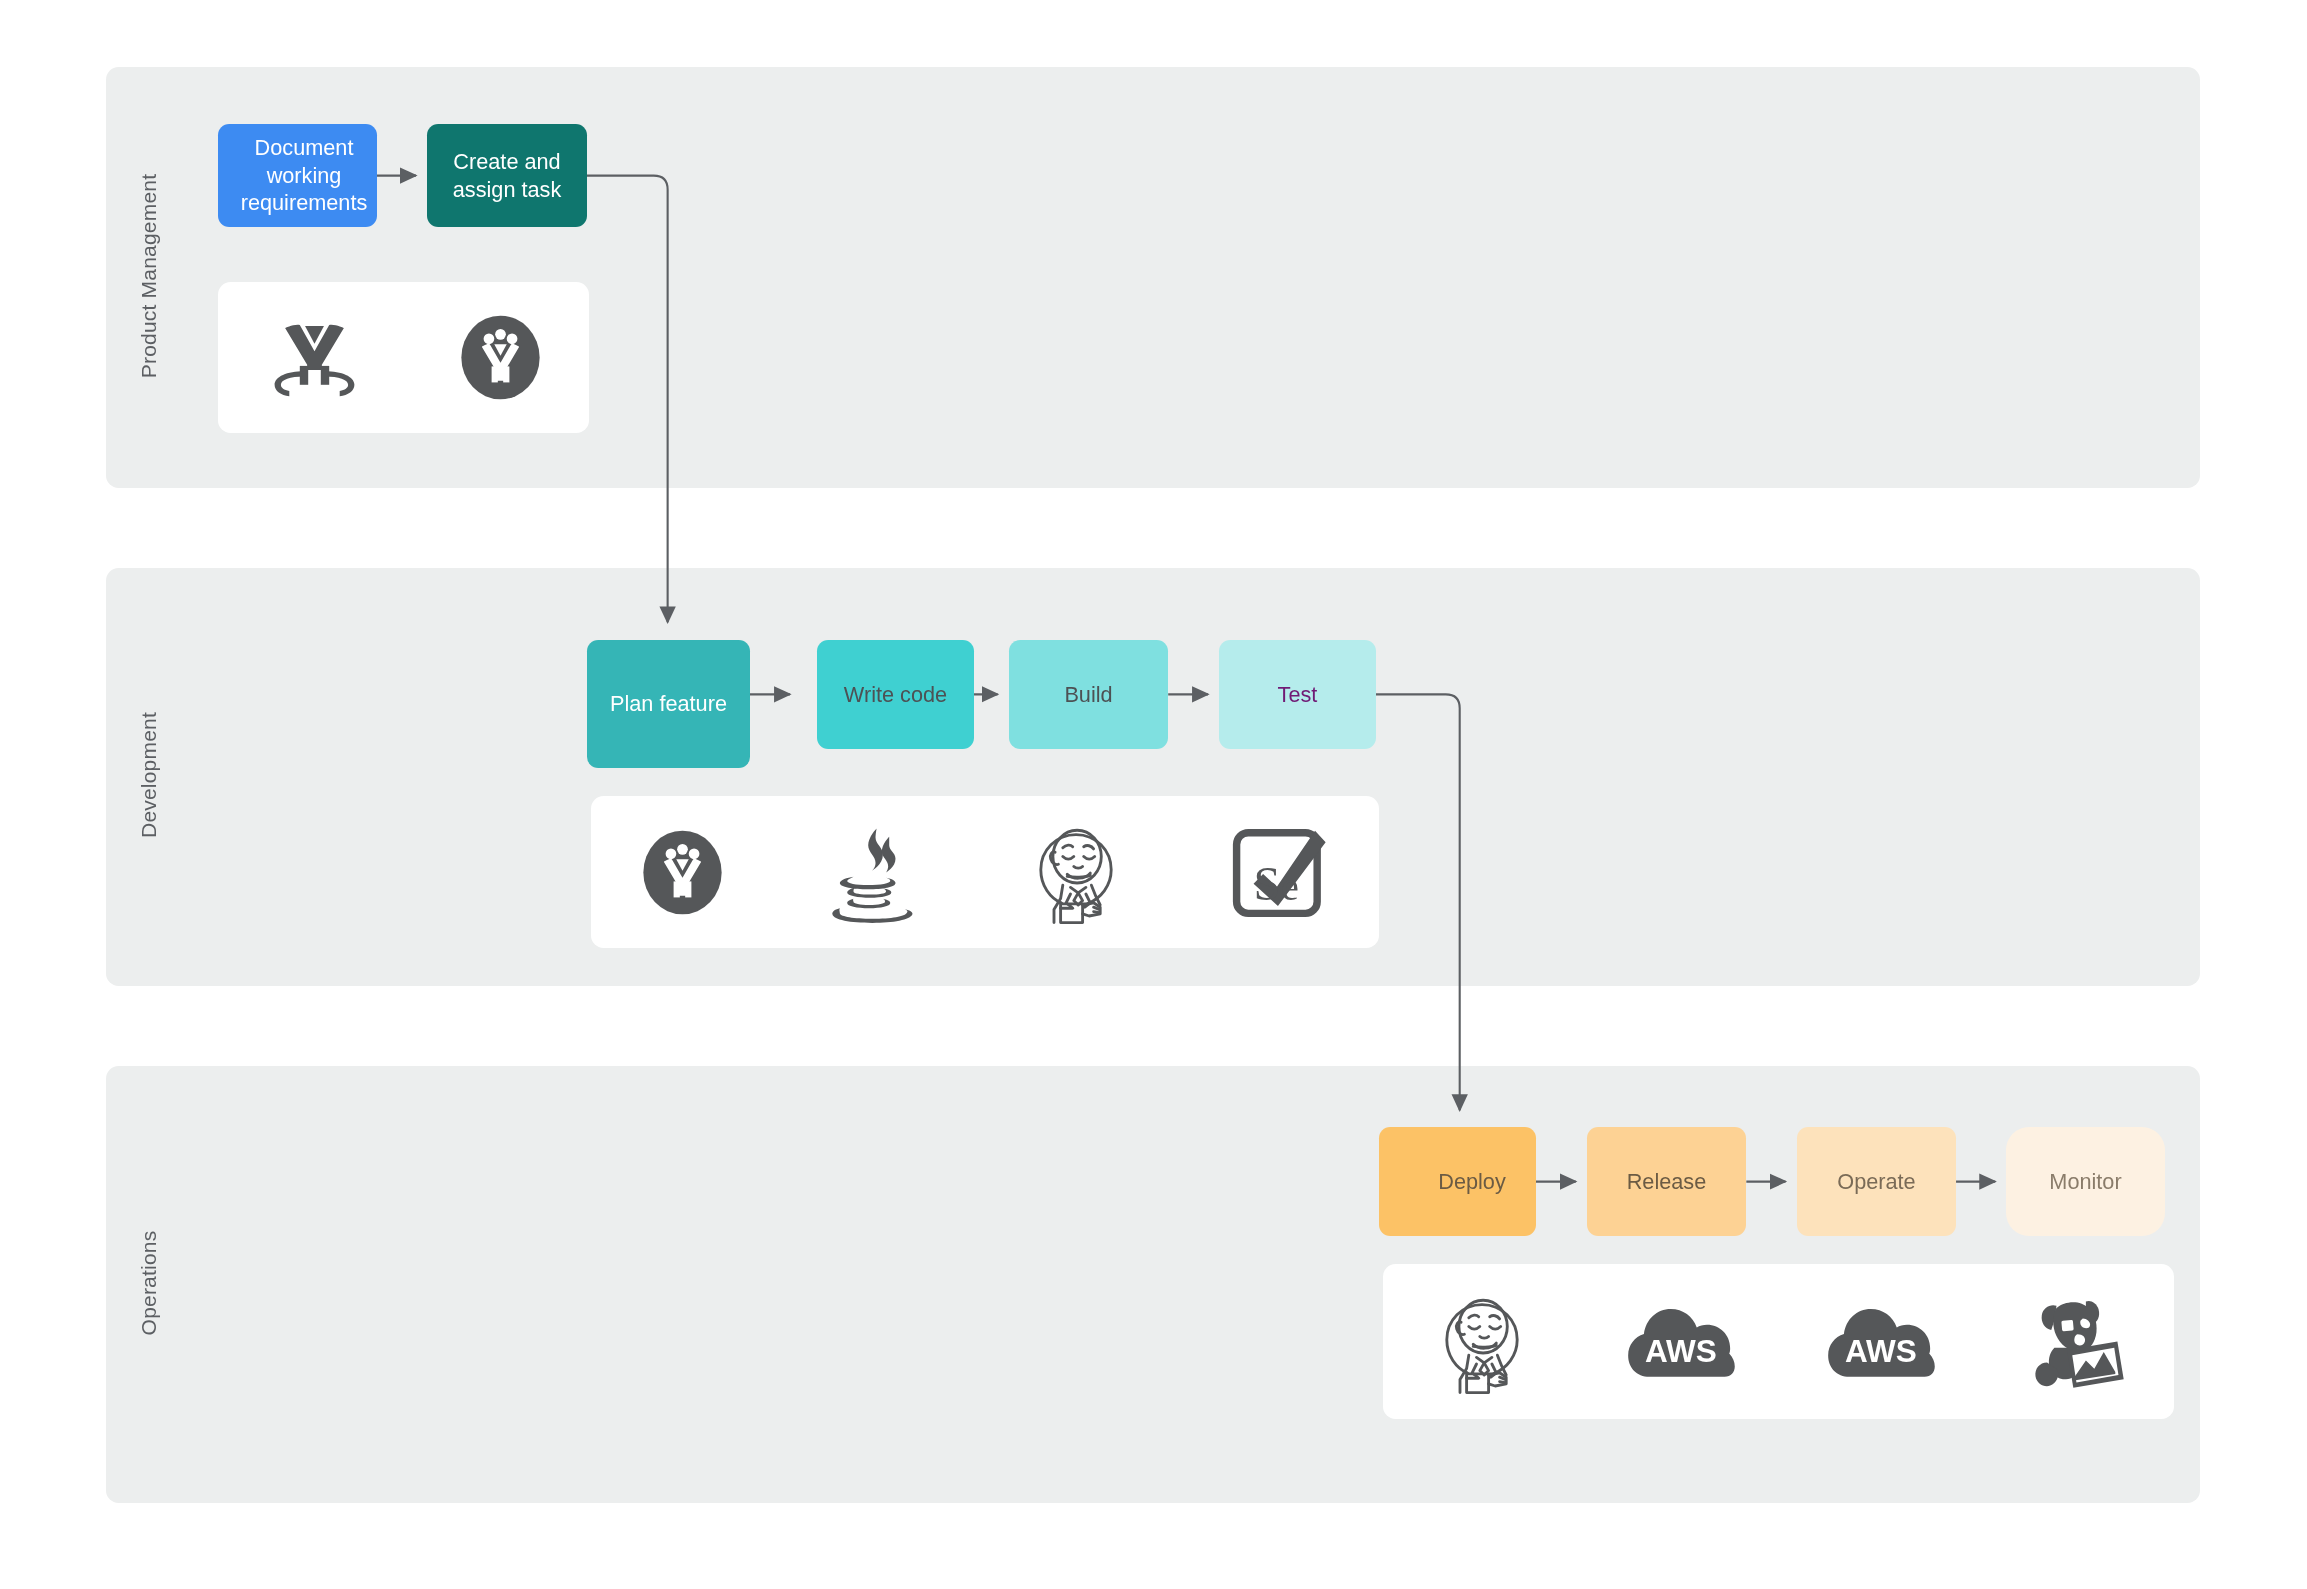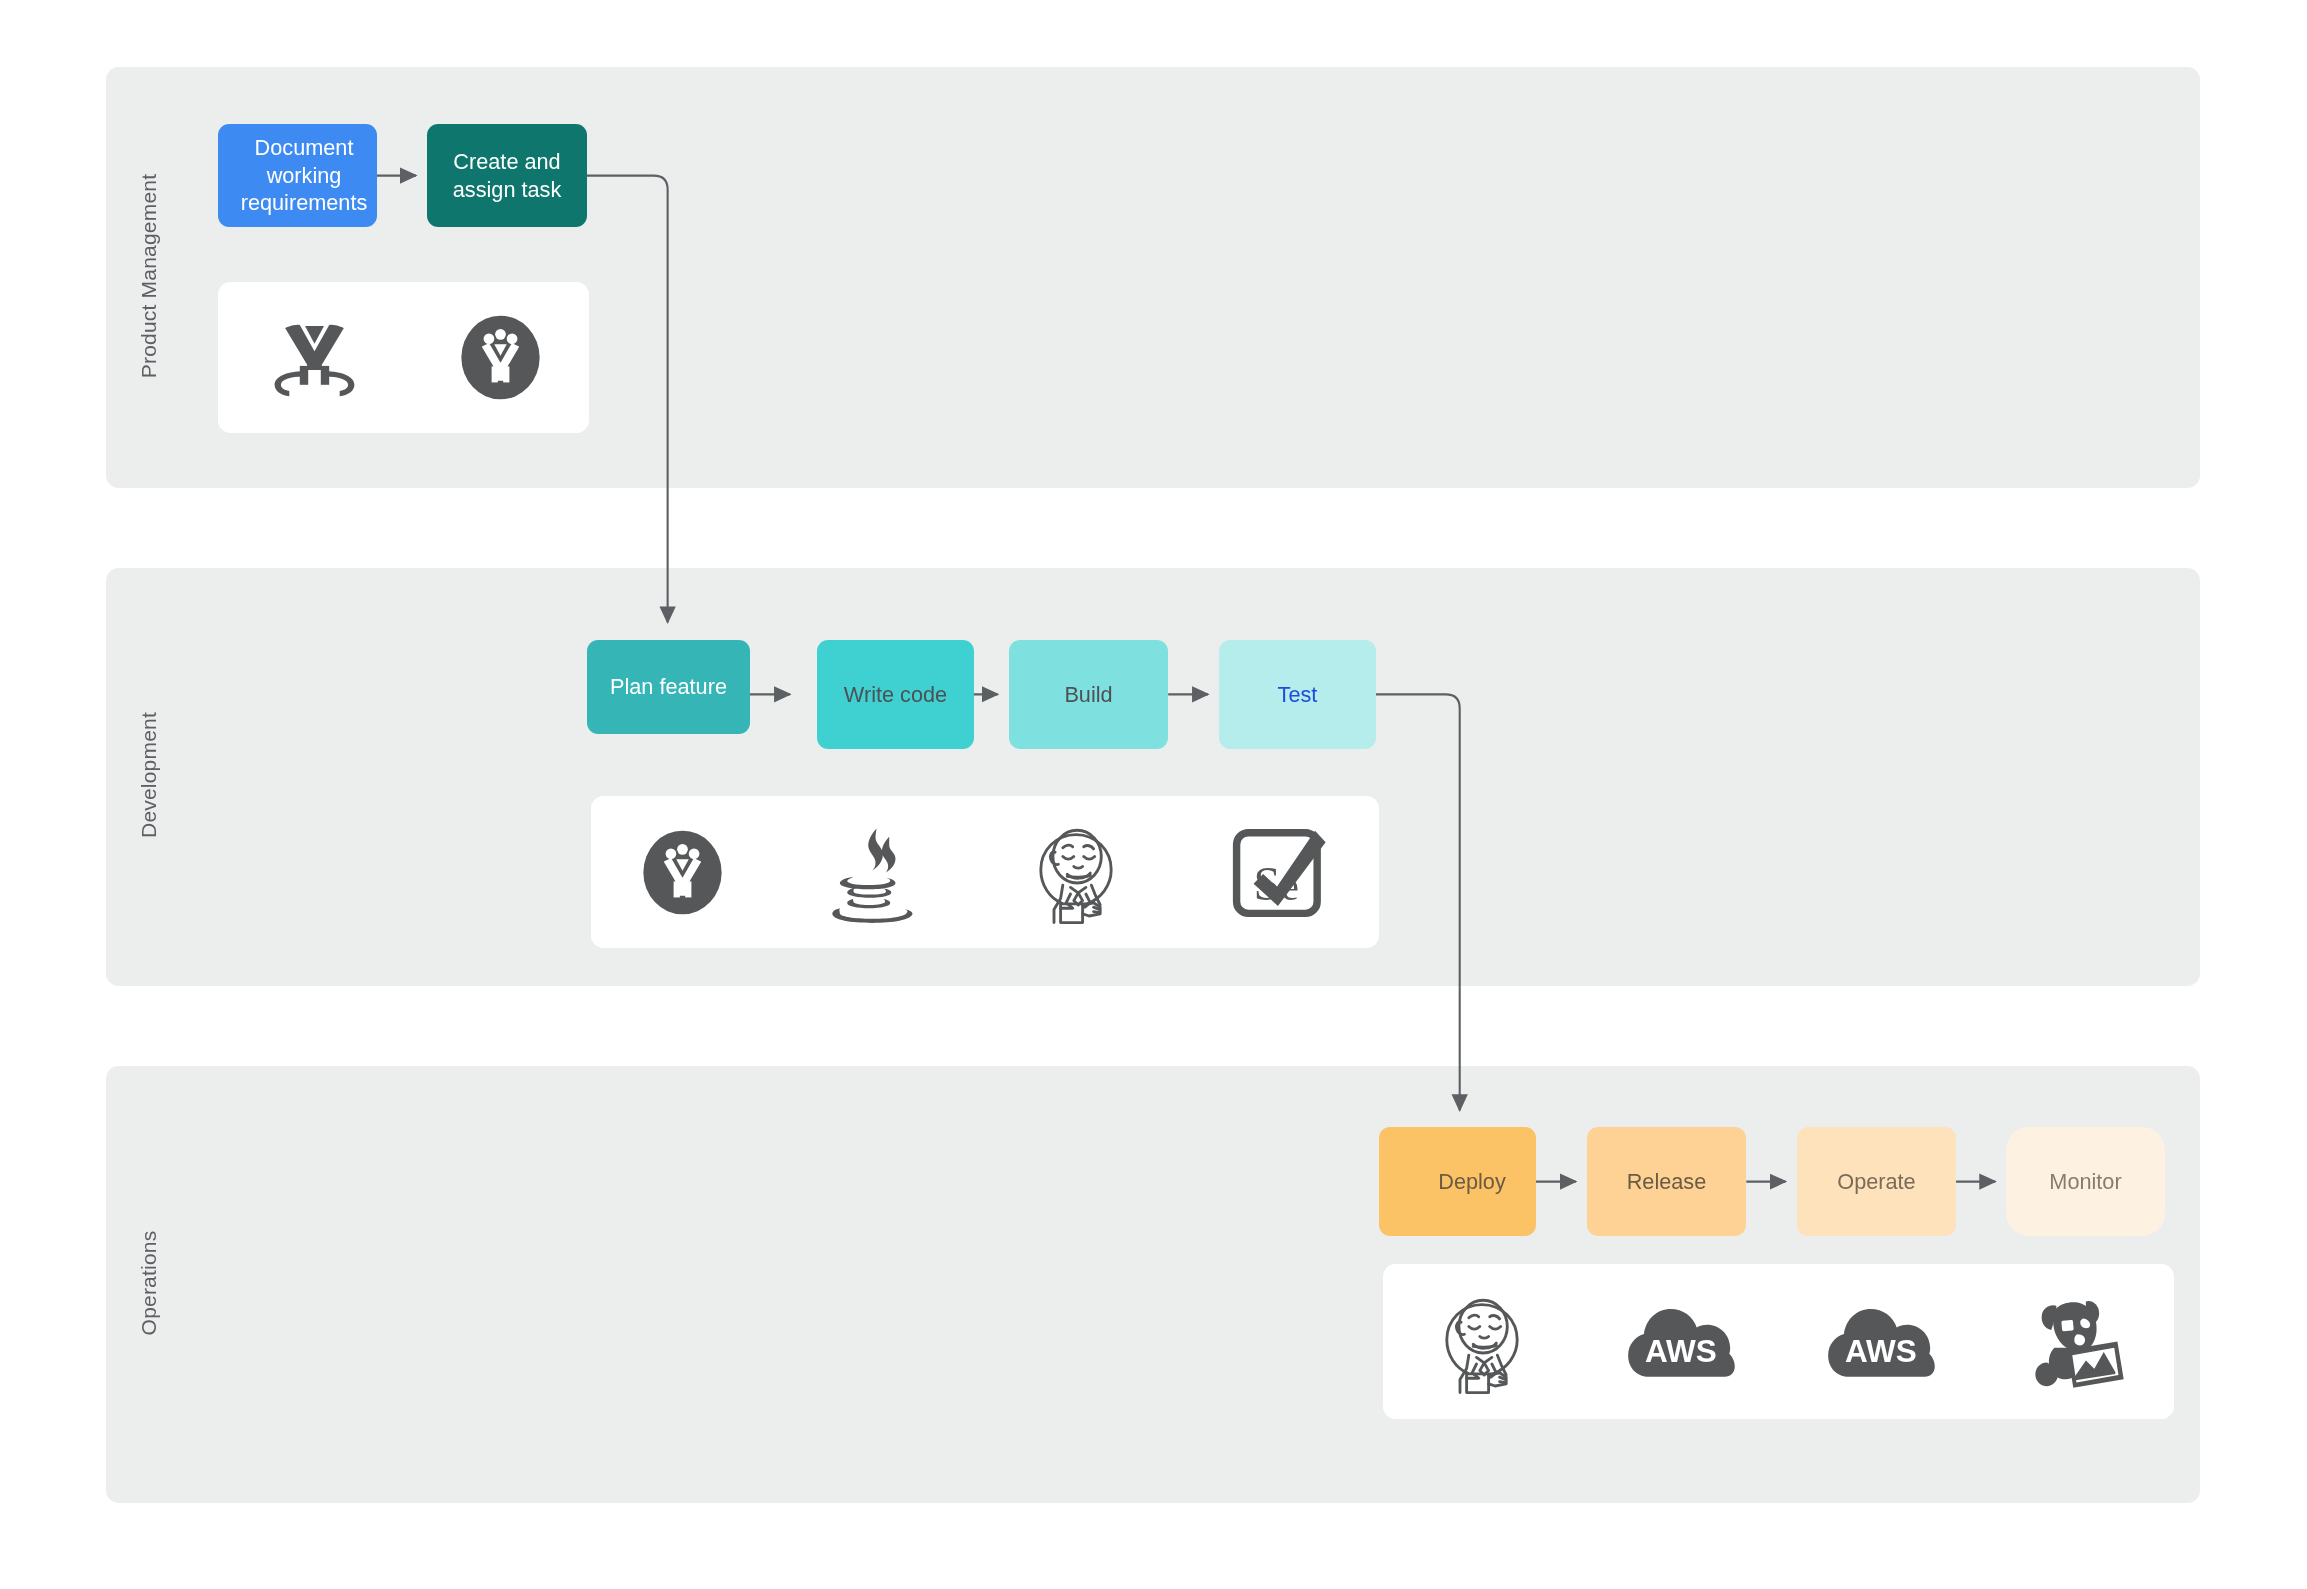--- a/index.html
+++ b/index.html
@@ -110,24 +110,24 @@
 
     <path d="M 2196 1690 L 2254 1690" fill="none" stroke="#5c5f63" stroke-width="3" marker-end="url(#arrowhead)"></path>
 
     <path d="M 2498 1690 L 2554 1690" fill="none" stroke="#5c5f63" stroke-width="3" marker-end="url(#arrowhead)"></path>
 
     <path d="M 2798 1690 L 2854 1690" fill="none" stroke="#5c5f63" stroke-width="3" marker-end="url(#arrowhead)"></path>
   </svg>
 
   <div class="node" id="node-0" style="left: 218px; top: 124px; width: 159px; height: 103px; background: rgb(61, 139, 242); color: rgb(255, 255, 255); padding-left: 20px;">Document working requirements</div>
   <div class="node" id="node-1" style="left: 427px; top: 124px; width: 160px; height: 103px; background: #0f766e; color: rgb(255, 255, 255);">Create and assign task</div>
-  <div class="node" id="node-2" style="left: 587px; top: 640px; width: 163px; height: 94px; background: rgb(53, 181, 182); color: rgb(255, 255, 255);">Plan feature</div>
+  <div class="node" id="node-2" style="left: 587px; top: 640px; width: 163px; height: 128px; background: rgb(53, 181, 182); color: rgb(255, 255, 255);">Plan feature</div>
   <div class="node" id="node-3" style="left: 801px; top: 640px; width: 157px; height: 109px; background: rgb(63, 208, 209); color: rgb(77, 81, 84); margin-left: 16px;">Write code</div>
   <div class="node" id="node-4" style="left: 1009px; top: 640px; width: 159px; height: 109px; background: rgb(127, 224, 224); color: rgb(77, 81, 84);">Build</div>
-  <div class="node" id="node-5" style="left: 1219px; top: 640px; width: 157px; height: 109px; background: rgb(181, 236, 236); color: #1d4ed8;">Test</div>
+  <div class="node" id="node-5" style="left: 1219px; top: 640px; width: 157px; height: 109px; background: rgb(181, 236, 236); color: #701a75;">Test</div>
   <div class="node" id="node-6" style="left: 1379px; top: 1127px; width: 157px; height: 109px; background: rgb(252, 194, 102); color: rgb(107, 91, 68); padding-left: 36px;">Deploy</div>
   <div class="node" id="node-7" style="left: 1587px; top: 1127px; width: 159px; height: 109px; background: rgb(253, 210, 148); color: rgb(107, 91, 68);">Release</div>
   <div class="node" id="node-8" style="left: 1797px; top: 1127px; width: 159px; height: 109px; background: rgb(253, 226, 187); color: rgb(122, 107, 87);">Operate</div>
   <div class="node" id="node-9" style="left: 2006px; top: 1127px; width: 159px; height: 109px; background: rgb(253, 241, 226); color: rgb(138, 124, 106); border-radius: 23px;">Monitor</div>
 
   <div class="icon-panel" id="panel-0" style="left: 218px; top: 282px; width: 371px; height: 151px; background: rgb(255, 255, 255);">
     <div class="icon-cell">
       <svg width="105" height="105" viewBox="0 0 100 100" aria-hidden="true">
         <g fill="#555759">
           <path d="M22 22 C22 22 30 18 36 19 L50 44 L64 19 C70 18 78 22 78 22 L57 57 L57 62 L43 62 L43 57 Z"></path>

